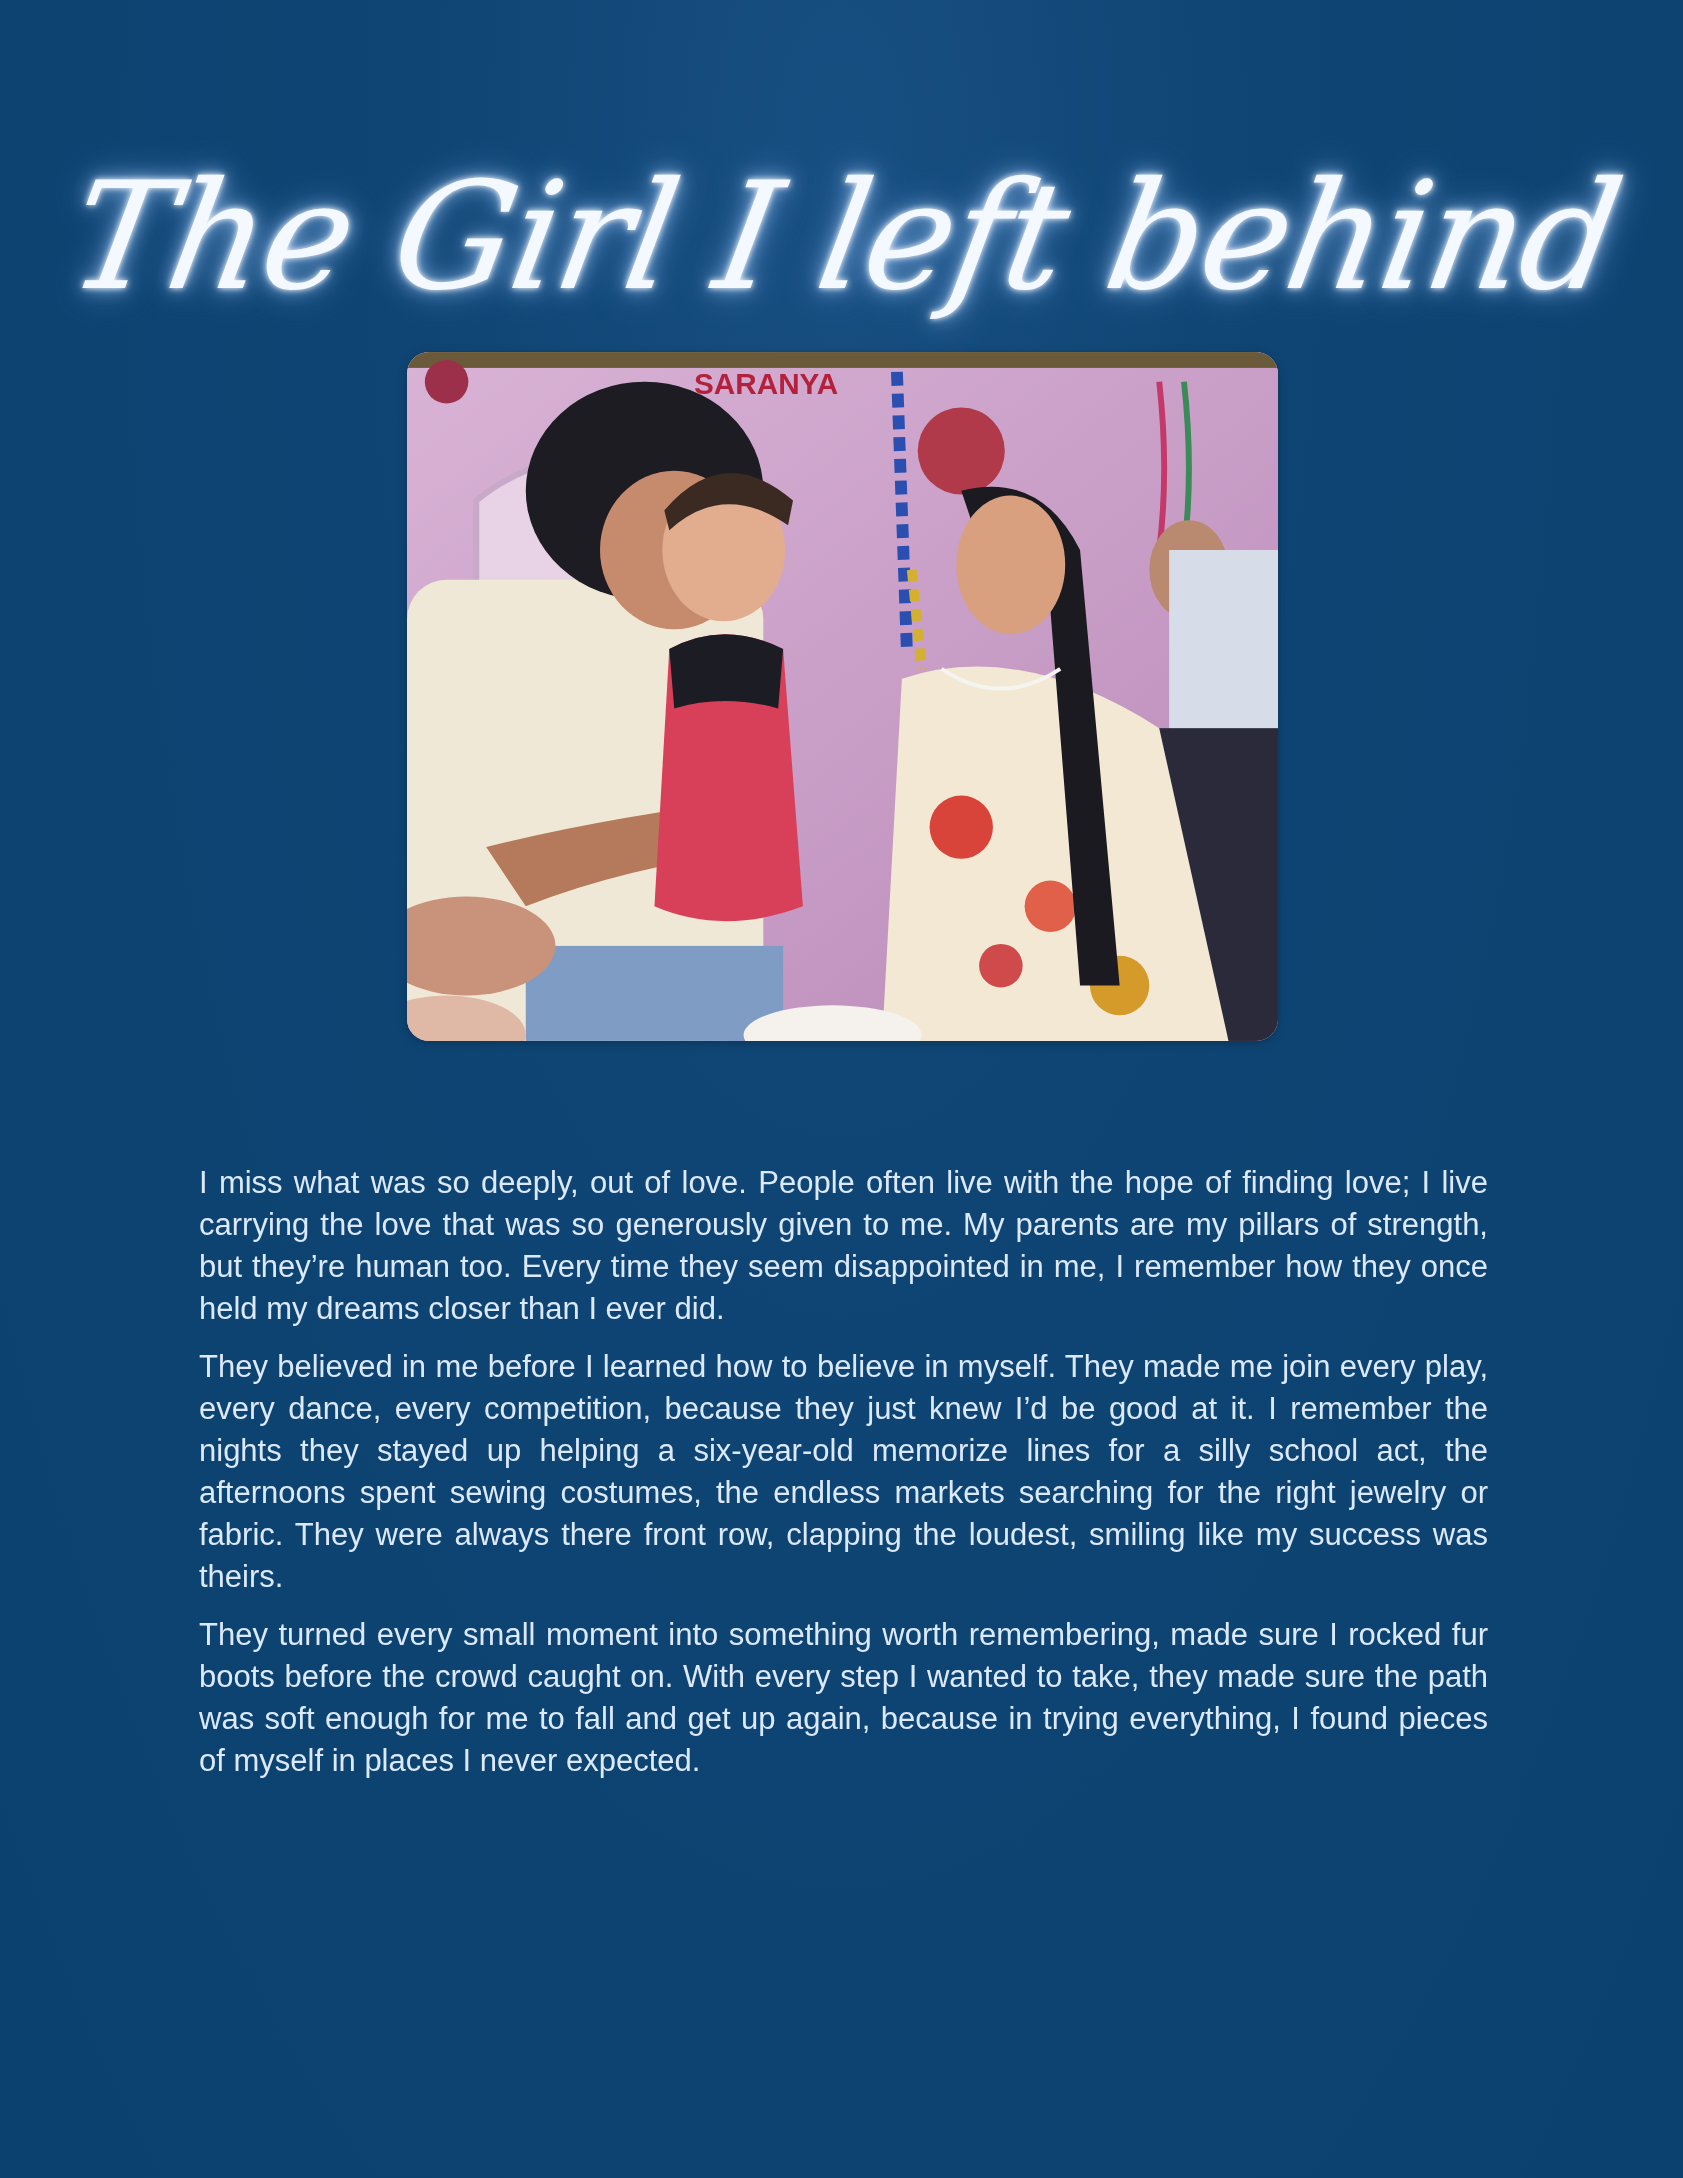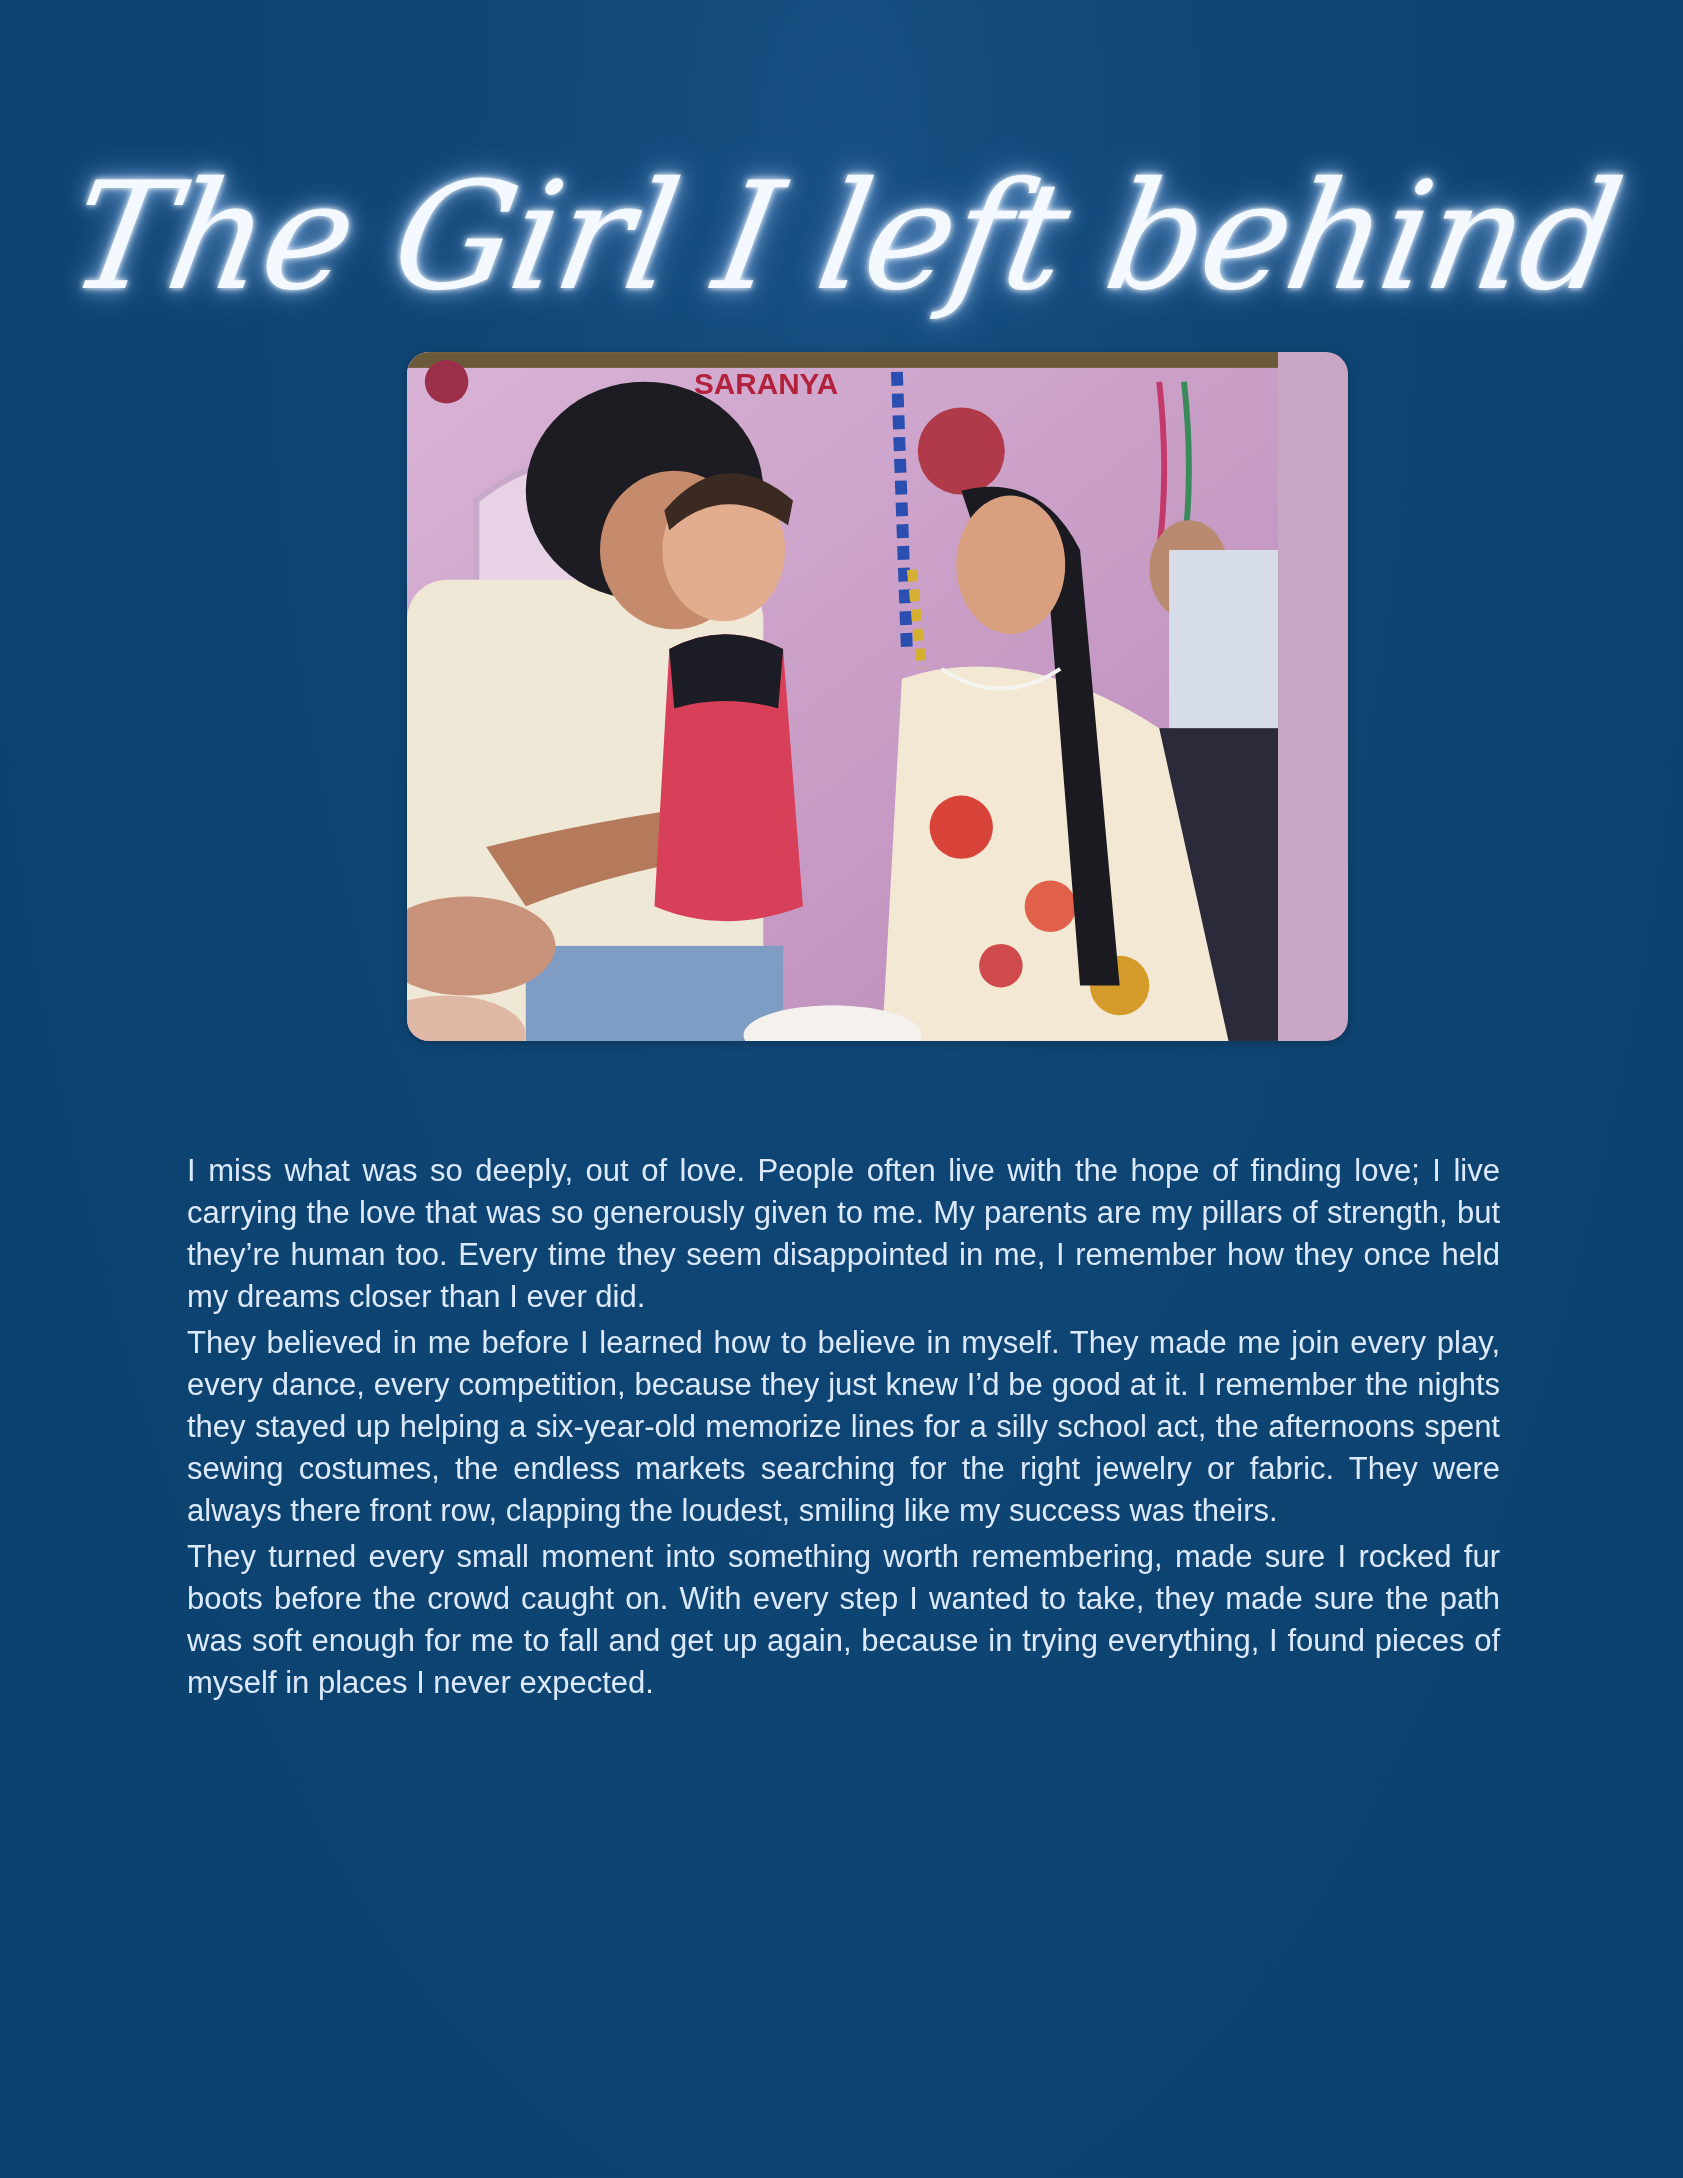--- a/index.html
+++ b/index.html
@@ -36,41 +36,41 @@
       letter-spacing: -2px;
       color: #f4f8ff;
       white-space: nowrap;
       text-shadow: 0 0 6px #ffffff, 0 0 18px #8fb8e8, 0 0 36px #5f8fc8;
       transform: skewX(-10deg);
     }
     .photo-frame {
       position: absolute;
       left: 407px;
       top: 352px;
-      width: 941px;
+      width: 871px;
       height: 689px;
       border-radius: 22px;
       overflow: hidden;
       background: #c9a6c4;
       box-shadow: 0 2px 10px rgba(0,0,0,0.25);
     }
     .photo-frame svg { display: block; }
     .story {
       position: absolute;
       left: 183px;
       top: 1146px;
       width: 1321px;
       color: #dce9fb;
       font-family: "Liberation Sans", sans-serif;
       font-size: 31px;
       line-height: 42px;
       text-align: justify;
     }
     .story p {
-      margin: 4px;
+      margin: 16px;
     }
     .signature {
       position: absolute;
       left: 0;
       top: 1861px;
       width: 1683px;
       text-align: center;
       font-family: "DejaVu Sans", sans-serif;
       font-weight: bold;
       font-size: 117px;

